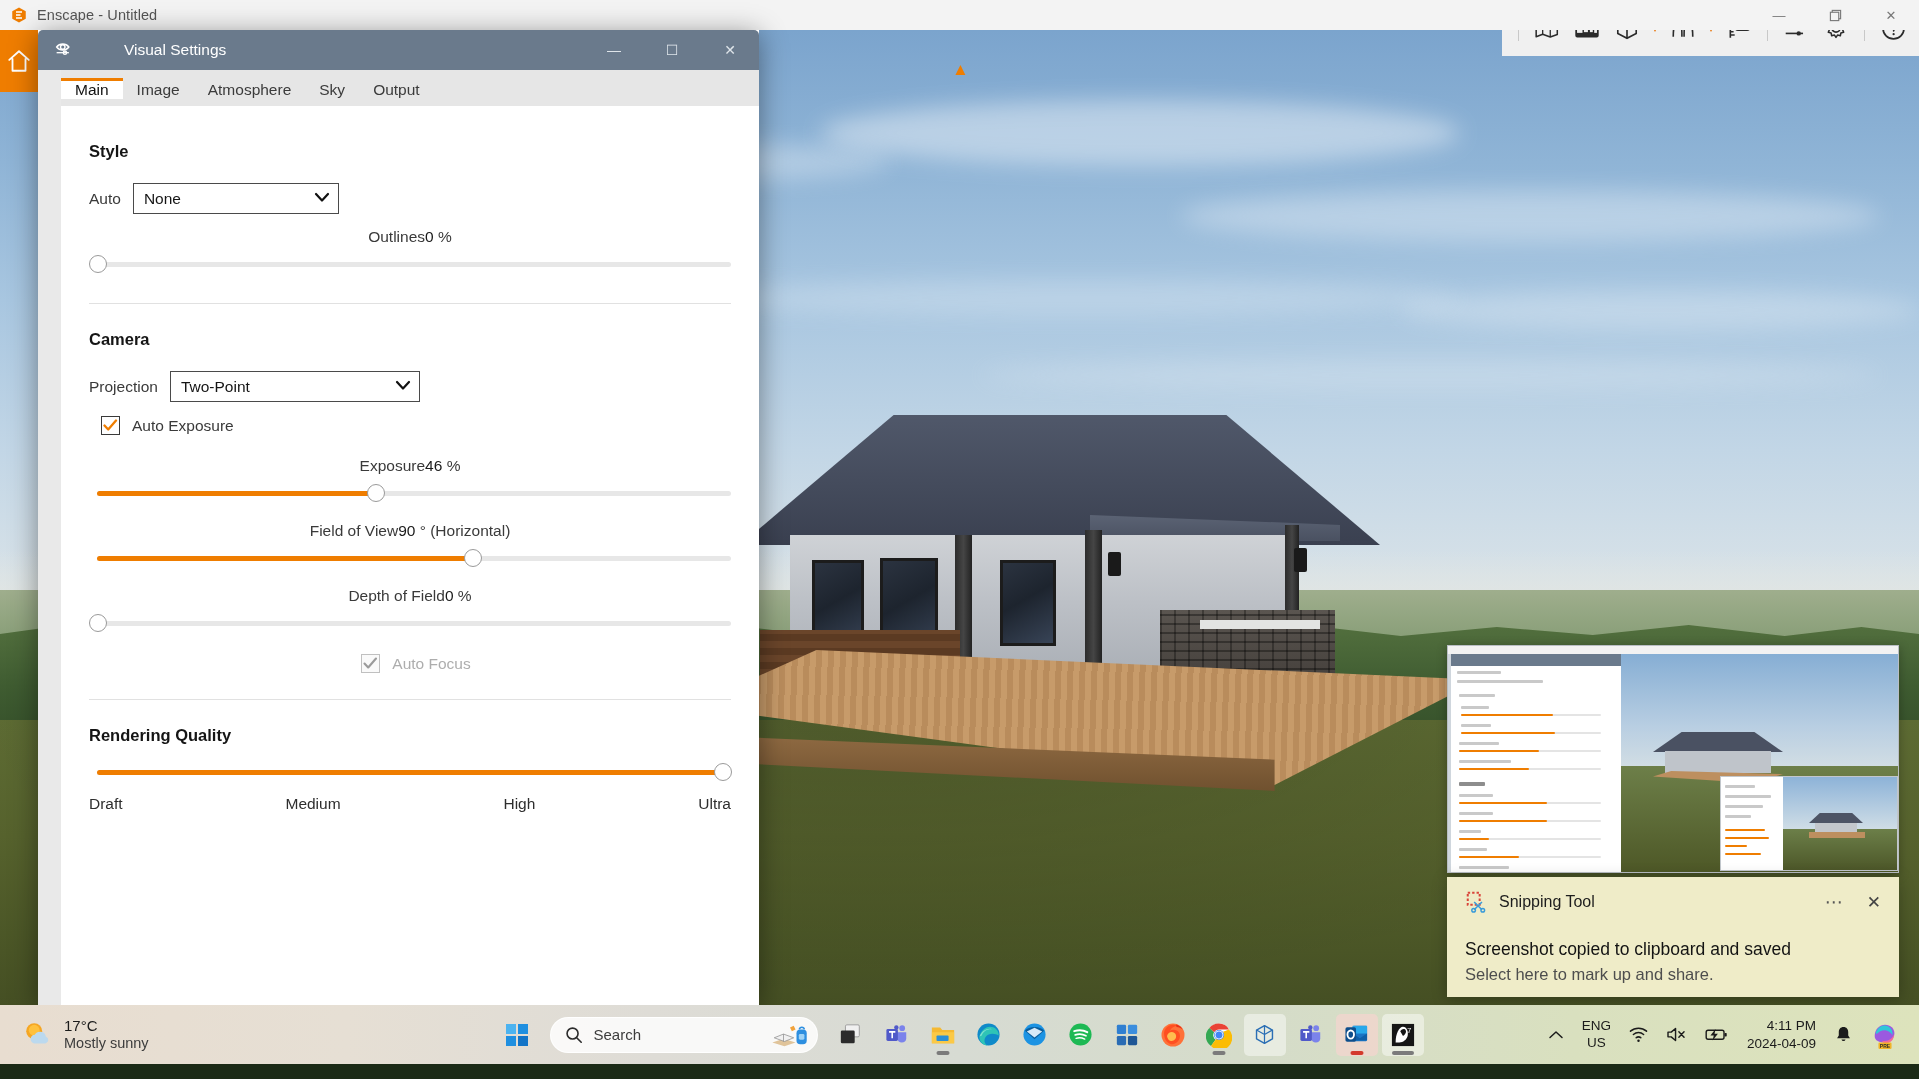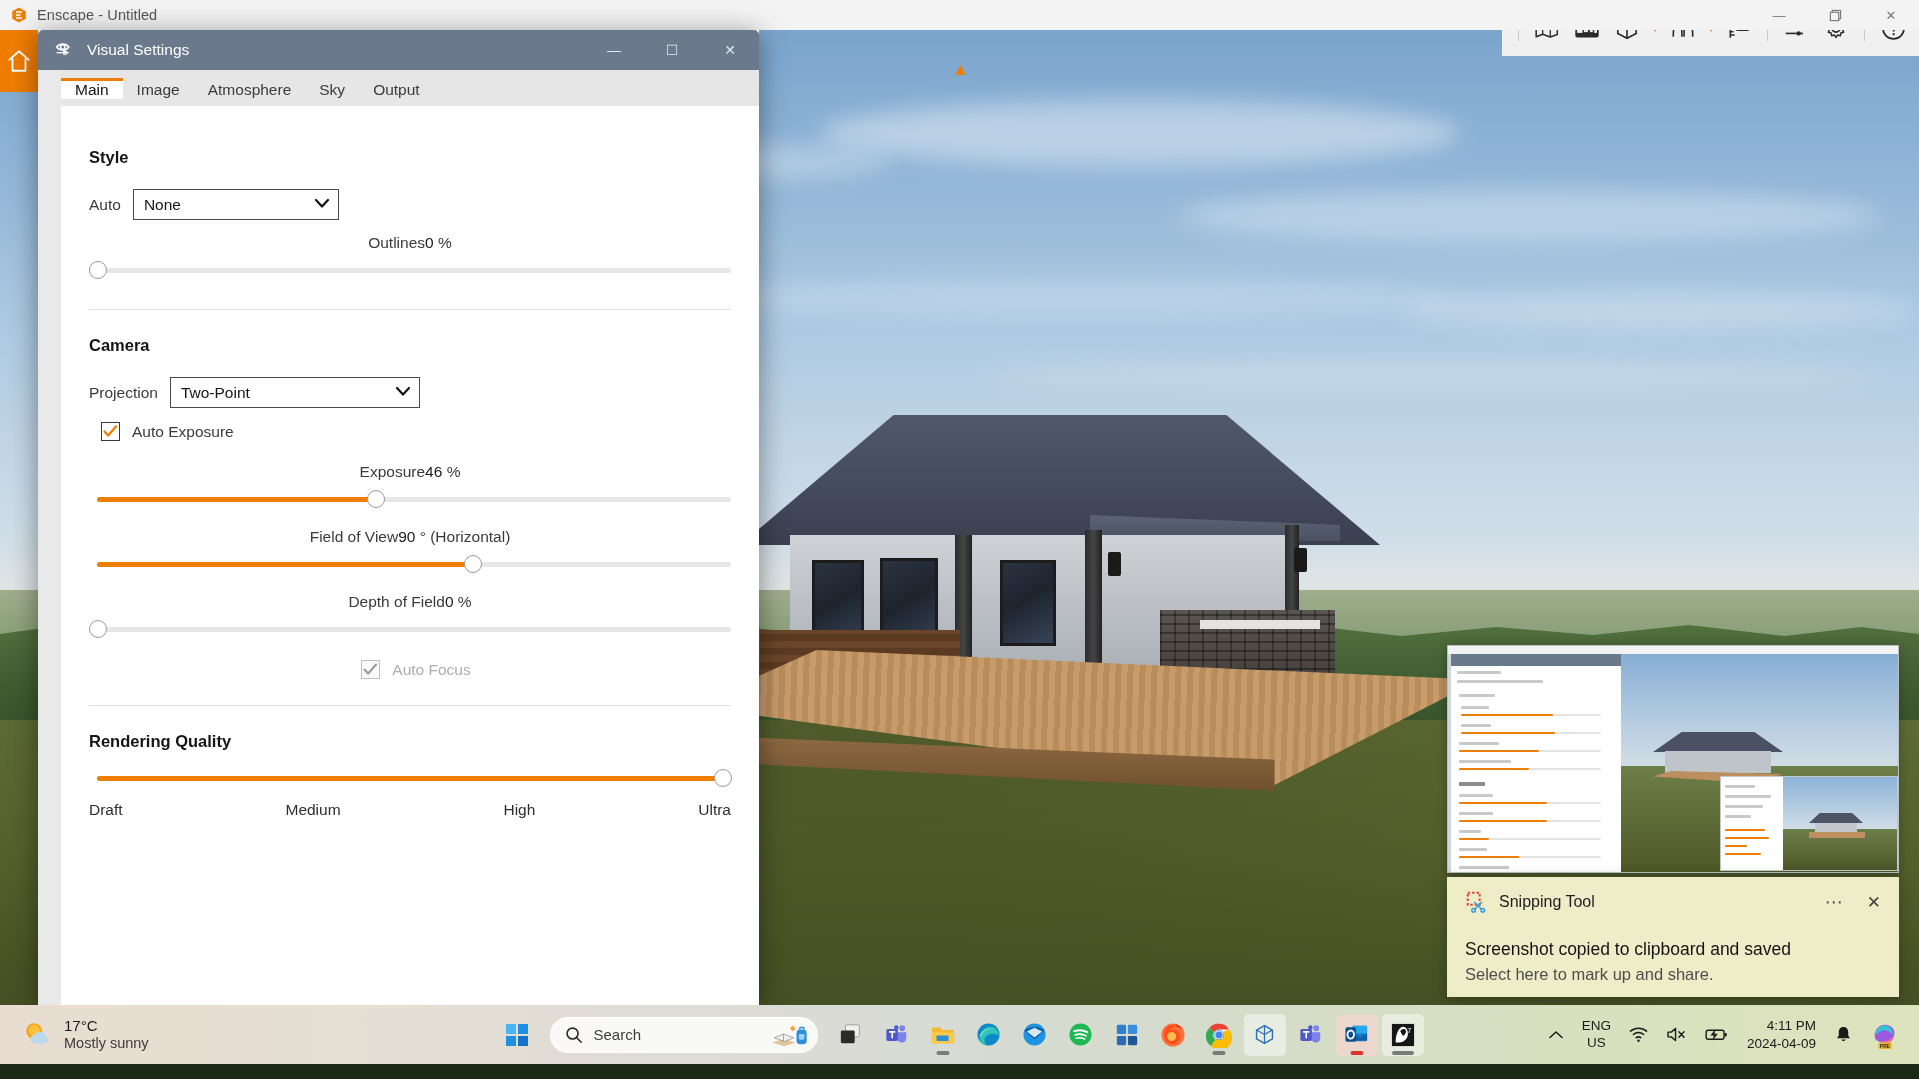--- a/index.html
+++ b/index.html
@@ -126,20 +126,21 @@
 
   
   .vs {
     position: absolute; left: 38px; top: 30px; width: 721px; height: 975px;
     background: #fff; box-shadow: 0 4px 26px rgba(0,0,0,.42); z-index: 10;
     display: flex; flex-direction: column;
   }
   .vs-titlebar {
     height: 40px; background: #6a7a8c; display: flex; align-items: center; flex: none;
     border-radius: 5px 5px 0 0;
+    gap: 37px;
   }
   .vs-ticon { margin-left: 16px; margin-right: 12px; display: flex; }
   .vs-title { color: #fff; font-size: 15.5px; }
   .vs-wc { margin-left: auto; display: flex; }
   .vs-wc div {
     width: 58px; height: 40px; display: flex; align-items: center; justify-content: center;
     color: #dfe5ea; font-size: 14px; cursor: pointer;
   }
 
   .vs-body { flex: 1; display: flex; background: #e9e9e9; }
@@ -149,21 +150,21 @@
   .vs-presetrow { padding: 20px 28px 12px 28px; }
   .vs-preset { font-size: 21.5px; font-weight: bold; color: #1a1a1a; letter-spacing: .1px; }
 
   .vs-tabs { display: flex; background: #e6e6e6; height: 36px; align-items: center; }
   .vs-tab {
     padding: 0 14px; display: flex; align-items: center; font-size: 15.5px; color: #3b3b3b;
     cursor: pointer; border-top: 3px solid transparent;
   }
   .vs-tab.active { background: #fff; border-top: 3px solid #ef7d00; color: #111; }
 
-  .vs-content { flex: 1; padding: 16px 28px; overflow: hidden; }
+  .vs-content { flex: 1; padding: 10px 28px; overflow: hidden; }
   .sec { padding-top: 26px; }
   .sec-title { font-size: 16.5px; font-weight: bold; color: #151515; margin-bottom: 22px; }
   .hr { height: 1px; background: #e1e1e1; margin-top: 30px; }
 
   .row-inline { display: flex; align-items: center; gap: 12px; margin-bottom: 14px; }
   .lbl { font-size: 15.5px; color: #3a3a3a; }
   .lbl.dim { color: #adadad; }
 
   .sel {
     border: 1px solid #4a4a4a; background: #fff; height: 31px; display: flex;

